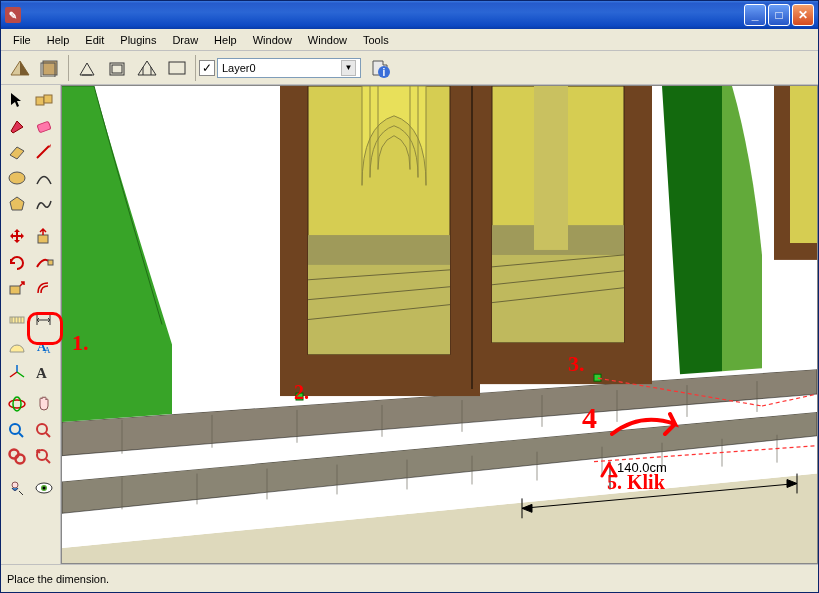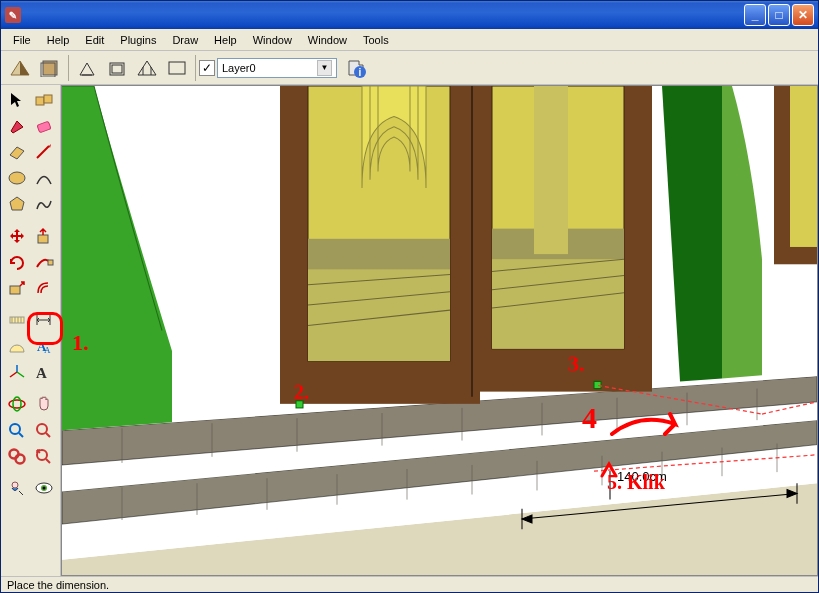--- a/index.html
+++ b/index.html
@@ -86,21 +86,21 @@
   }
   .layer-check {
     width: 16px; height: 16px;
     display: flex; align-items: center; justify-content: center;
     border: 1px solid #888; background: #fff;
     margin-right: 2px;
     color: #000;
     font-size: 12px;
   }
   .layer-select {
-    width: 120px; height: 20px;
+    width: 144px; height: 20px;
     border: 1px solid #7f9db9;
     background: #fff;
     display: flex; align-items: center;
     padding: 0 4px;
     font-size: 11px;
   }
   .layer-select .arrow {
     margin-left: auto;
     width: 15px; height: 16px;
     background: #e8e8e8;
@@ -137,21 +137,21 @@
     position: relative;
   }
   .viewport {
     flex: 1;
     position: relative;
     background: #fff;
     overflow: hidden;
     border: 1px solid #888;
   }
   .statusbar {
-    height: 16px;
+    height: 28px;
     background: #ece9d8;
     border-top: 1px solid #c0c0c0;
     display: flex;
     align-items: center;
     padding: 0 6px;
     font-size: 11px;
   }
 
   
   .scene-svg {

